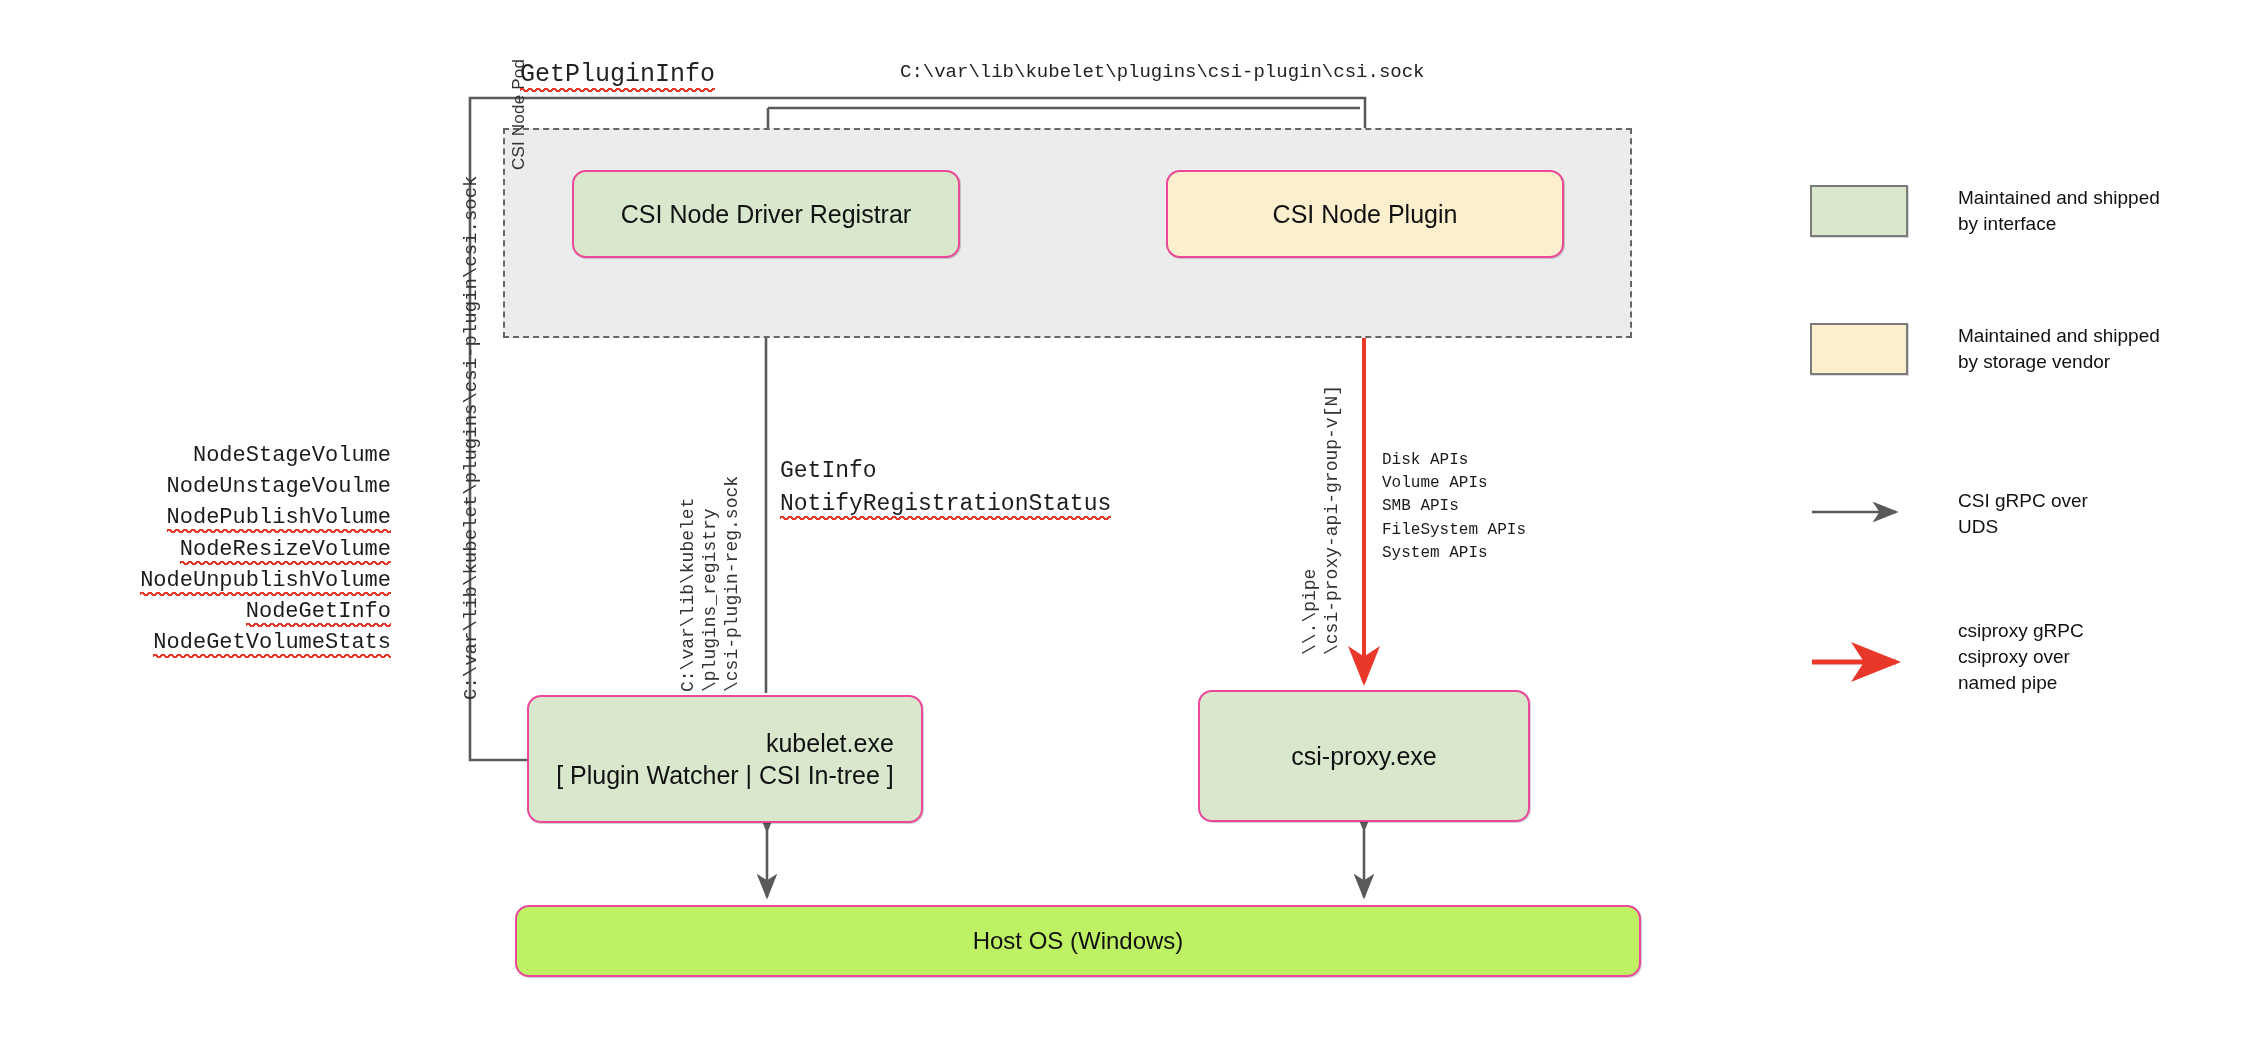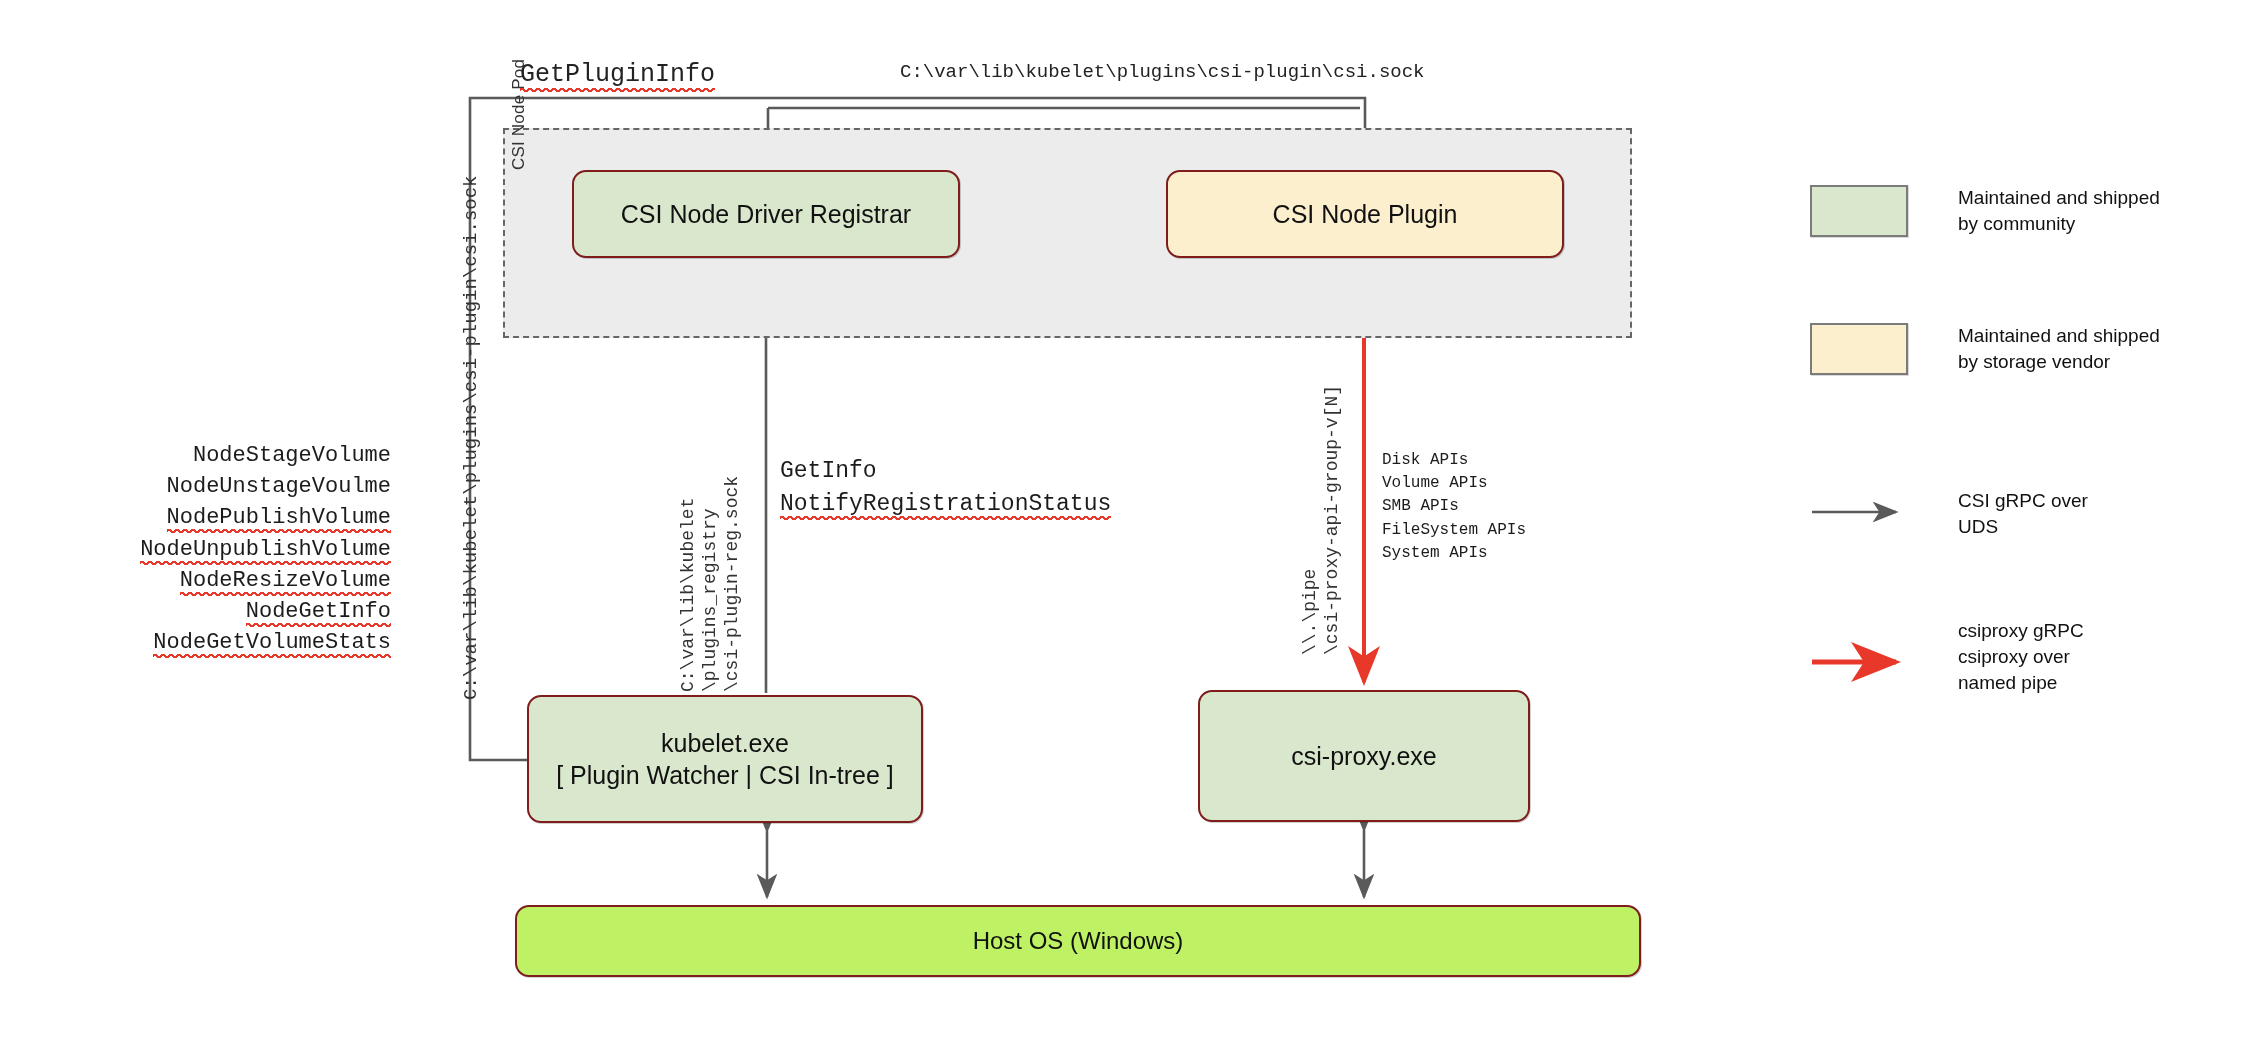--- a/index.html
+++ b/index.html
@@ -7,23 +7,23 @@
        font-family:"Liberation Sans", sans-serif;color:#000;}
   .canvas{position:absolute;left:0;top:0;width:2252px;height:1044px;}
   svg.edges{position:absolute;left:0;top:0;width:2252px;height:1044px;pointer-events:none;}
 
   .pod-outer{position:absolute;left:503px;top:128px;width:1129px;height:210px;
              border:2px dashed #666;background:#ececec;box-sizing:border-box;}
   .pod-label{position:absolute;left:509px;top:170px;width:140px;
              transform:rotate(-90deg);transform-origin:left top;
              font-size:17px;color:#333;letter-spacing:.2px;white-space:nowrap;}
 
-  .node{position:absolute;box-sizing:border-box;border:2px solid #7f1d1d;
+  .node{position:absolute;box-sizing:border-box;border:2px solid #ec4899;
         border-radius:14px;display:flex;align-items:center;justify-content:center;
-        text-align:center;font-size:25px;line-height:1.28;color:#111;
+        text-align:right;font-size:25px;line-height:1.28;color:#111;
         box-shadow:1px 1px 0 rgba(0,0,0,.18);}
   .green{background:#d9e7cd;}
   .cream{background:#fcefcd;}
   .blue{background:#bef264;}
 
   .registrar{left:572px;top:170px;width:388px;height:88px;}
   .nodeplugin{left:1166px;top:170px;width:398px;height:88px;}
   .kubelet{left:527px;top:695px;width:396px;height:128px;}
   .csiproxy{left:1198px;top:690px;width:332px;height:132px;}
   .hostos{left:515px;top:905px;width:1126px;height:72px;font-size:24px;}
@@ -144,22 +144,22 @@
   <div class="rot mono vreg2">\plugins_registry</div>
   <div class="rot mono vreg3">\csi-plugin-reg.sock</div>
 
   <div class="rot mono vpipe1">\\.\pipe</div>
   <div class="rot mono vpipe2">\csi-proxy-api-group-v[N]</div>
 
   <div class="oplist mono">
     <div><span>NodeStageVolume</span></div>
     <div><span>NodeUnstageVoulme</span></div>
     <div><span class="sq">NodePublishVolume</span></div>
+    <div><span class="sq">NodeResizeVolume</span></div>
     <div><span class="sq">NodeUnpublishVolume</span></div>
-    <div><span class="sq">NodeResizeVolume</span></div>
     <div><span class="sq">NodeGetInfo</span></div>
     <div><span class="sq">NodeGetVolumeStats</span></div>
   </div>
 
   <div class="getinfo-blk mono">
     <div><span>GetInfo</span></div>
     <div><span class="sq">NotifyRegistrationStatus</span></div>
   </div>
 
   <div class="apis mono">
@@ -167,21 +167,21 @@
     <div>Volume APIs</div>
     <div>SMB APIs</div>
     <div>FileSystem APIs</div>
     <div>System APIs</div>
   </div>
 
   <div class="lrow" style="left:1810px;top:185px;">
     <div class="swatch" style="background:#d9e7cd;"></div>
     <div class="ltext">
       <div>Maintained and shipped</div>
-      <div>by community</div>
+      <div>by interface</div>
     </div>
   </div>
 
   <div class="lrow" style="left:1810px;top:323px;">
     <div class="swatch" style="background:#fcefcd;"></div>
     <div class="ltext">
       <div>Maintained and shipped</div>
       <div>by storage vendor</div>
     </div>
   </div>

